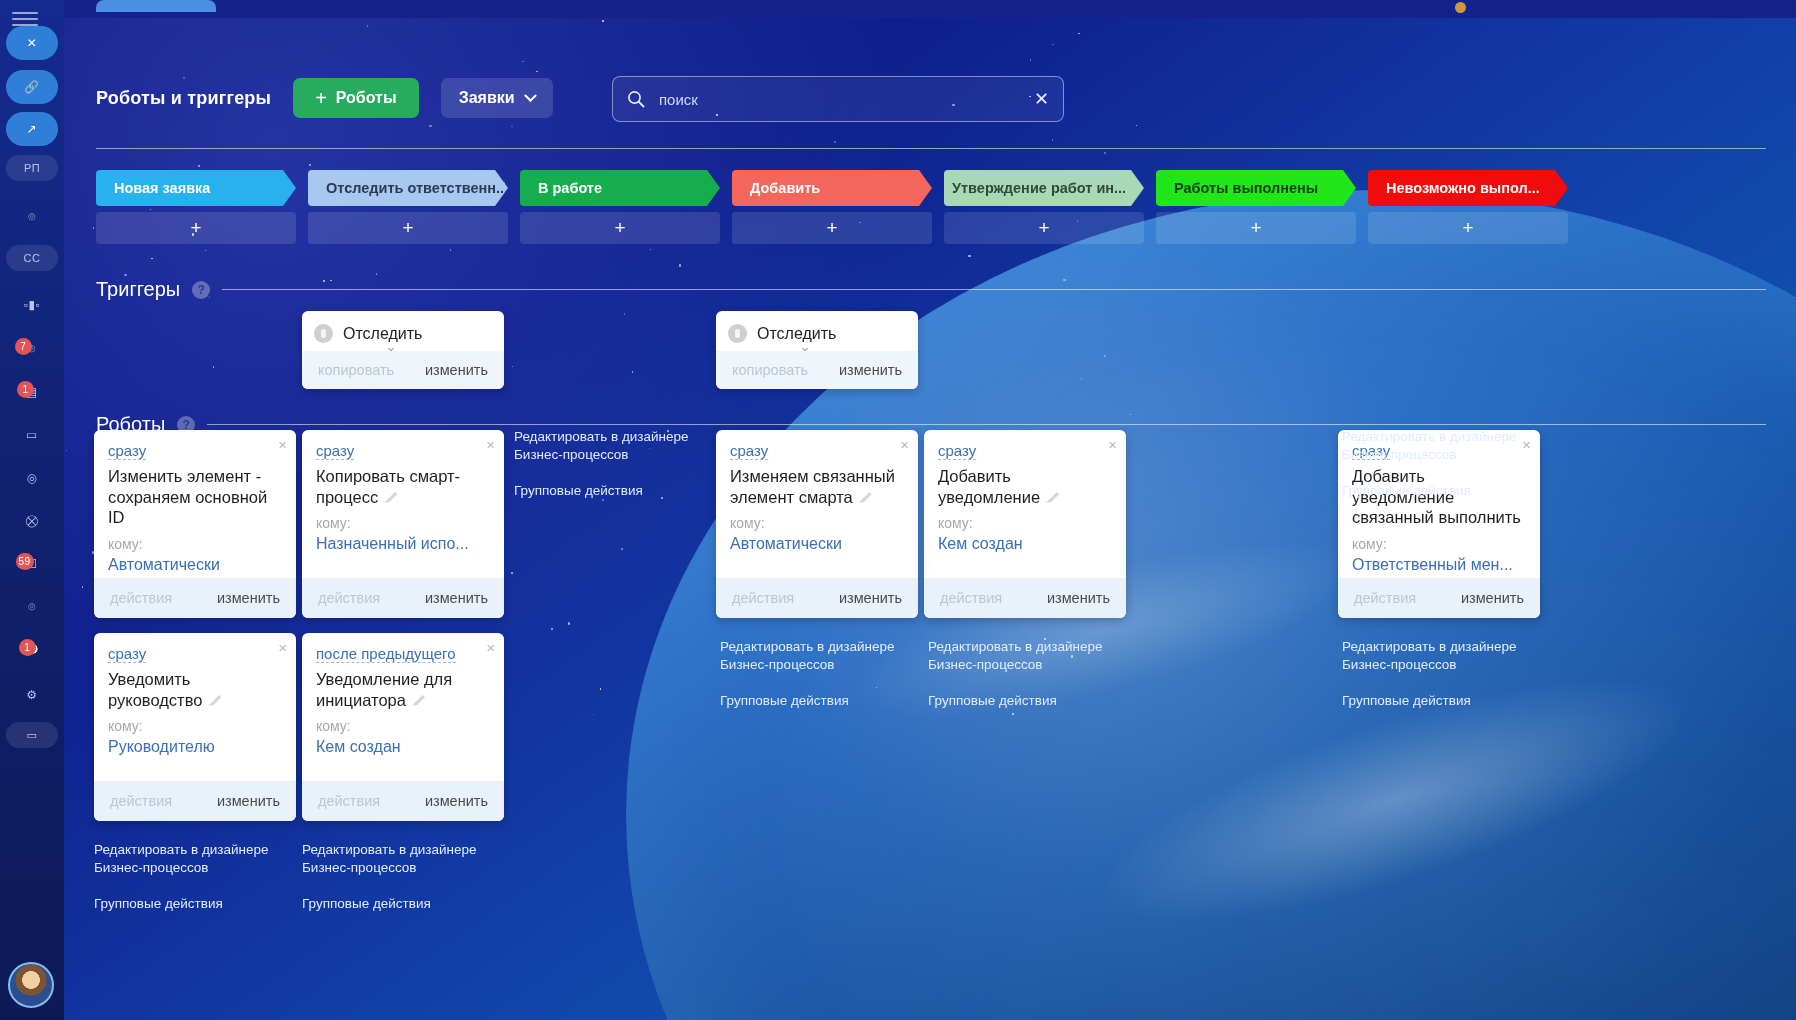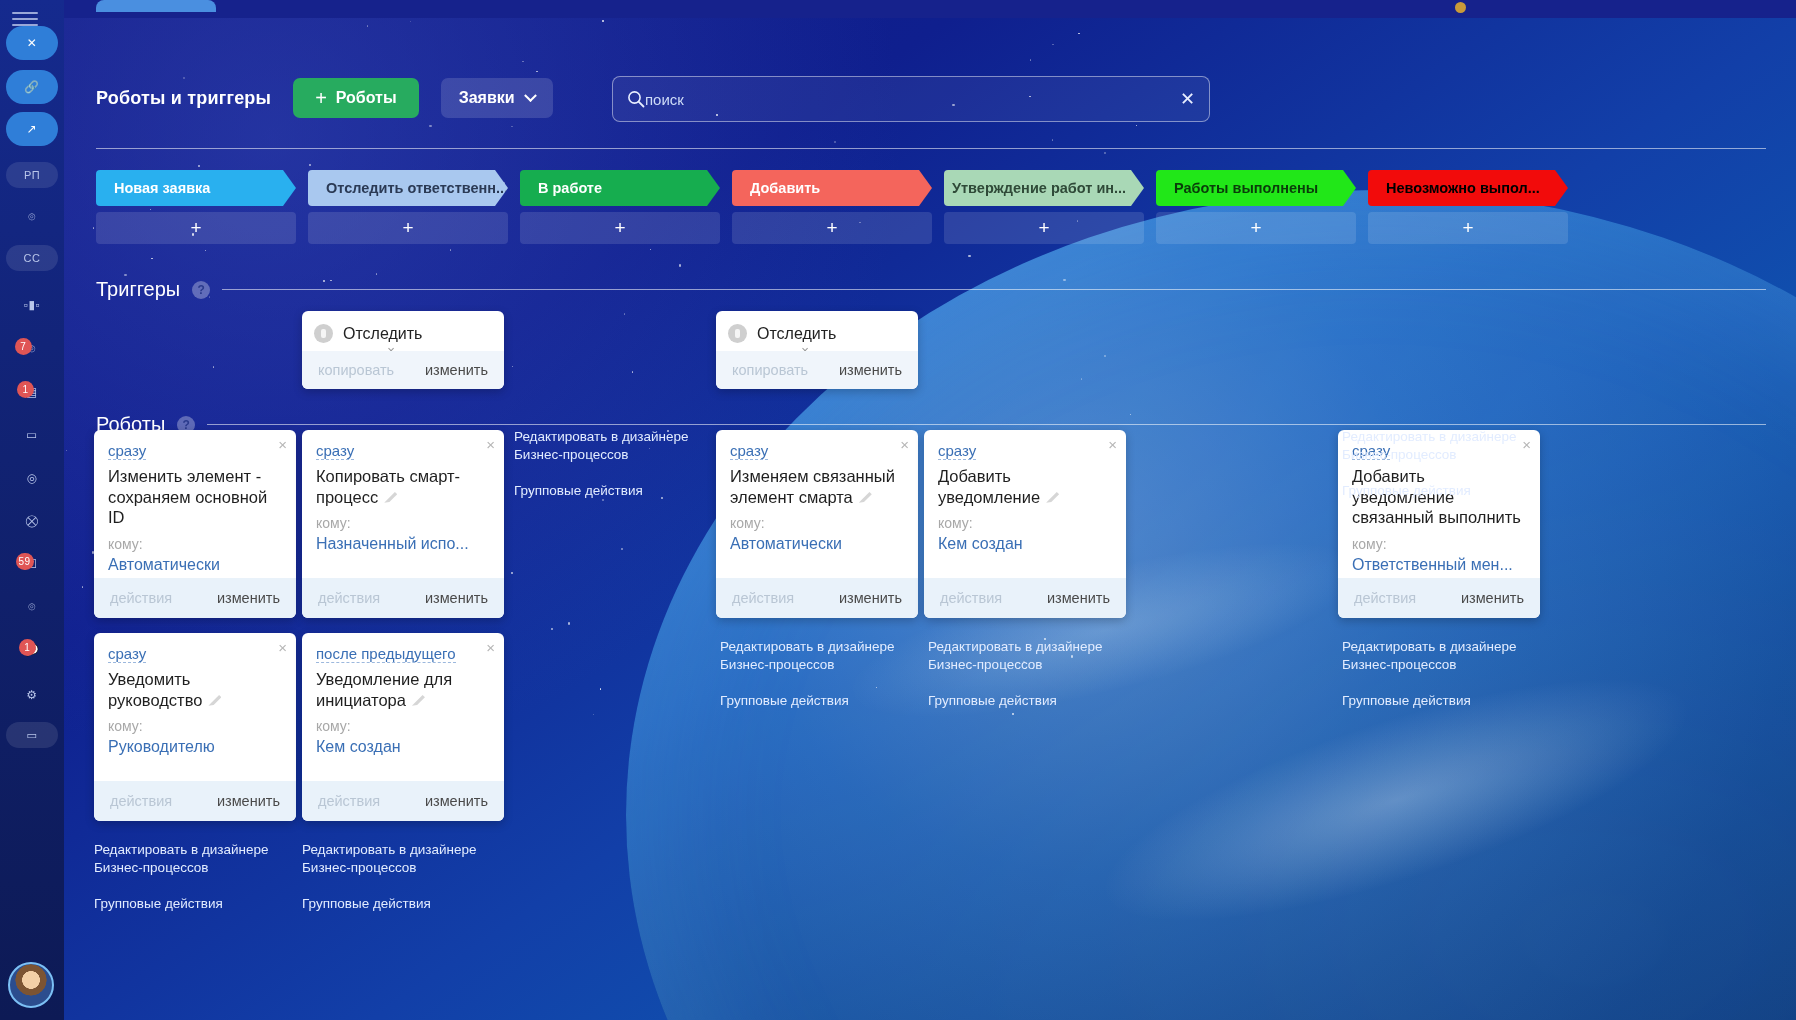--- a/index.html
+++ b/index.html
@@ -91,24 +91,24 @@
   #create-plus { font-size:20px; font-weight:400; line-height:1; }
   #scope-select {
     display:flex; align-items:center; gap:11px;
     background:rgba(255,255,255,.14); color:#fff; border:none; border-radius:7px;
     height:40px; padding:0 18px; font-size:16px; font-weight:600; cursor:pointer;
     font-family:inherit;
   }
   .chev { width:9px; height:9px; border-right:2px solid #fff; border-bottom:2px solid #fff;
           transform: rotate(45deg) translate(-2px,-2px); }
   #search-box {
-    position:absolute; left:548px; top:58px; width:598px; height:46px;
+    position:absolute; left:548px; top:58px; width:452px; height:46px;
     border:1px solid rgba(255,255,255,.45); border-radius:8px;
     background: rgba(255,255,255,.06);
-    display:flex; align-items:center; padding:0 14px; 
+    display:flex; align-items:center; padding:0 14px; gap:14px;
   }
   #search-input {
     flex:1; background:transparent; border:none; outline:none;
     color:#e8eeff; font-size:15px; font-family:inherit;
   }
   #search-input::placeholder { color:#cfdcf8; }
   #search-clear { color:#e8eeff; font-size:18px; cursor:pointer; line-height:1; }
   #header-divider { position:absolute; left:32px; top:130px; width:1670px; height:1px;
     background: rgba(255,255,255,.55); }
 
@@ -205,21 +205,21 @@
   <div id="rail-items">
       <div class="rail-item rail-pill" style="top: 26px;">
         <span class="rail-glyph">✕</span>
       </div>
       <div class="rail-item rail-pill" style="top: 70px;">
         <span class="rail-glyph">🔗</span>
       </div>
       <div class="rail-item rail-pill" style="top: 112px;">
         <span class="rail-glyph">↗</span>
       </div>
-      <div class="rail-item rail-chip" style="top: 155px; margin-top: 7px;">
+      <div class="rail-item rail-chip" style="top: 155px;">
         <span class="rail-glyph">РП</span>
       </div>
       <div class="rail-item" style="top: 200px;">
         <span class="rail-glyph">⌾</span>
       </div>
       <div class="rail-item rail-chip" style="top: 245px;">
         <span class="rail-glyph">СС</span>
       </div>
       <div class="rail-item" style="top: 288px;">
         <span class="rail-glyph">▫▮▫</span>
@@ -408,21 +408,21 @@
         </div>
         <div class="stage-add">+</div>
       </div>
       <div class="stage-col">
         <div class="stage-chip" style="background: rgb(33, 231, 24); color: rgb(10, 61, 10);">
           <span>Работы выполнены</span>
         </div>
         <div class="stage-add">+</div>
       </div>
       <div class="stage-col">
-        <div class="stage-chip" style="background: rgb(242, 11, 11); color: #000000; align-items: center;">
+        <div class="stage-chip" style="background: rgb(242, 11, 11); color: #ffffff; align-items: center;">
           <span>Невозможно выпол...</span>
         </div>
         <div class="stage-add">+</div>
       </div>
     </div>
 
   <div class="section-head" id="triggers-head">
     <span class="section-title">Триггеры</span>
     <span class="help-icon">?</span>
     <span class="section-rule"></span>

